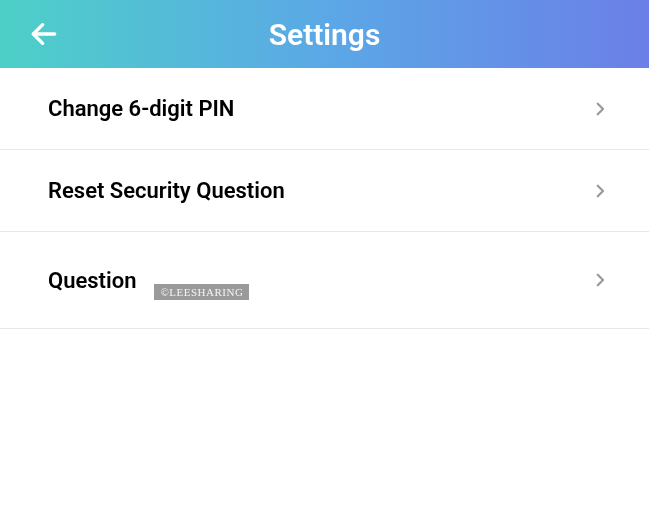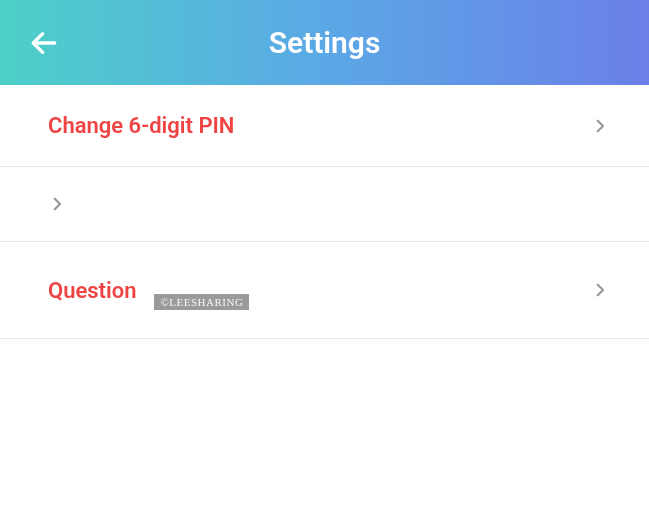--- a/index.html
+++ b/index.html
@@ -4,21 +4,21 @@
   <style>
     * { margin: 0; padding: 0; box-sizing: border-box; }
     body {
       font-family: -apple-system, BlinkMacSystemFont, "Segoe UI", Roboto, Helvetica, Arial, sans-serif;
       width: 649px;
       height: 522px;
       background: #ffffff;
       overflow: hidden;
     }
     .header {
-      height: 85px;
+      height: 68px;
       background: linear-gradient(90deg, #4DD0C8 0%, #5BA8E6 50%, #6B7FE8 100%);
       display: flex;
       align-items: center;
       position: relative;
     }
     .back-button {
       position: absolute;
       left: 28px;
       top: 50%;
       transform: translateY(-50%);
@@ -51,21 +51,21 @@
       position: relative;
     }
     .list-item-label-wrap {
       display: flex;
       align-items: center;
       gap: 18px;
     }
     .list-item-label {
       font-size: 22px;
       font-weight: 600;
-      color: #ef4444;
+      color: #000000;
     }
     .chevron {
       display: flex;
       align-items: center;
     }
     .chevron svg {
       width: 18px;
       height: 18px;
     }
     .watermark {
@@ -98,20 +98,23 @@
       <span class="list-item-label">Change 6-digit PIN</span>
     </div>
     <div class="chevron">
       <svg viewBox="0 0 24 24" fill="none" stroke="#9a9a9a" stroke-width="3" stroke-linecap="round" stroke-linejoin="round">
         <polyline points="9 5 16 12 9 19"></polyline>
       </svg>
     </div>
   </div>
 
   <div class="list-item">
+    <div class="list-item-label-wrap">
+      <span class="list-item-label">Reset Security Question</span>
+    </div>
     <div class="chevron">
       <svg viewBox="0 0 24 24" fill="none" stroke="#9a9a9a" stroke-width="3" stroke-linecap="round" stroke-linejoin="round">
         <polyline points="9 5 16 12 9 19"></polyline>
       </svg>
     </div>
   </div>
 
 
   <div class="list-item">
     <div class="list-item-label-wrap">

